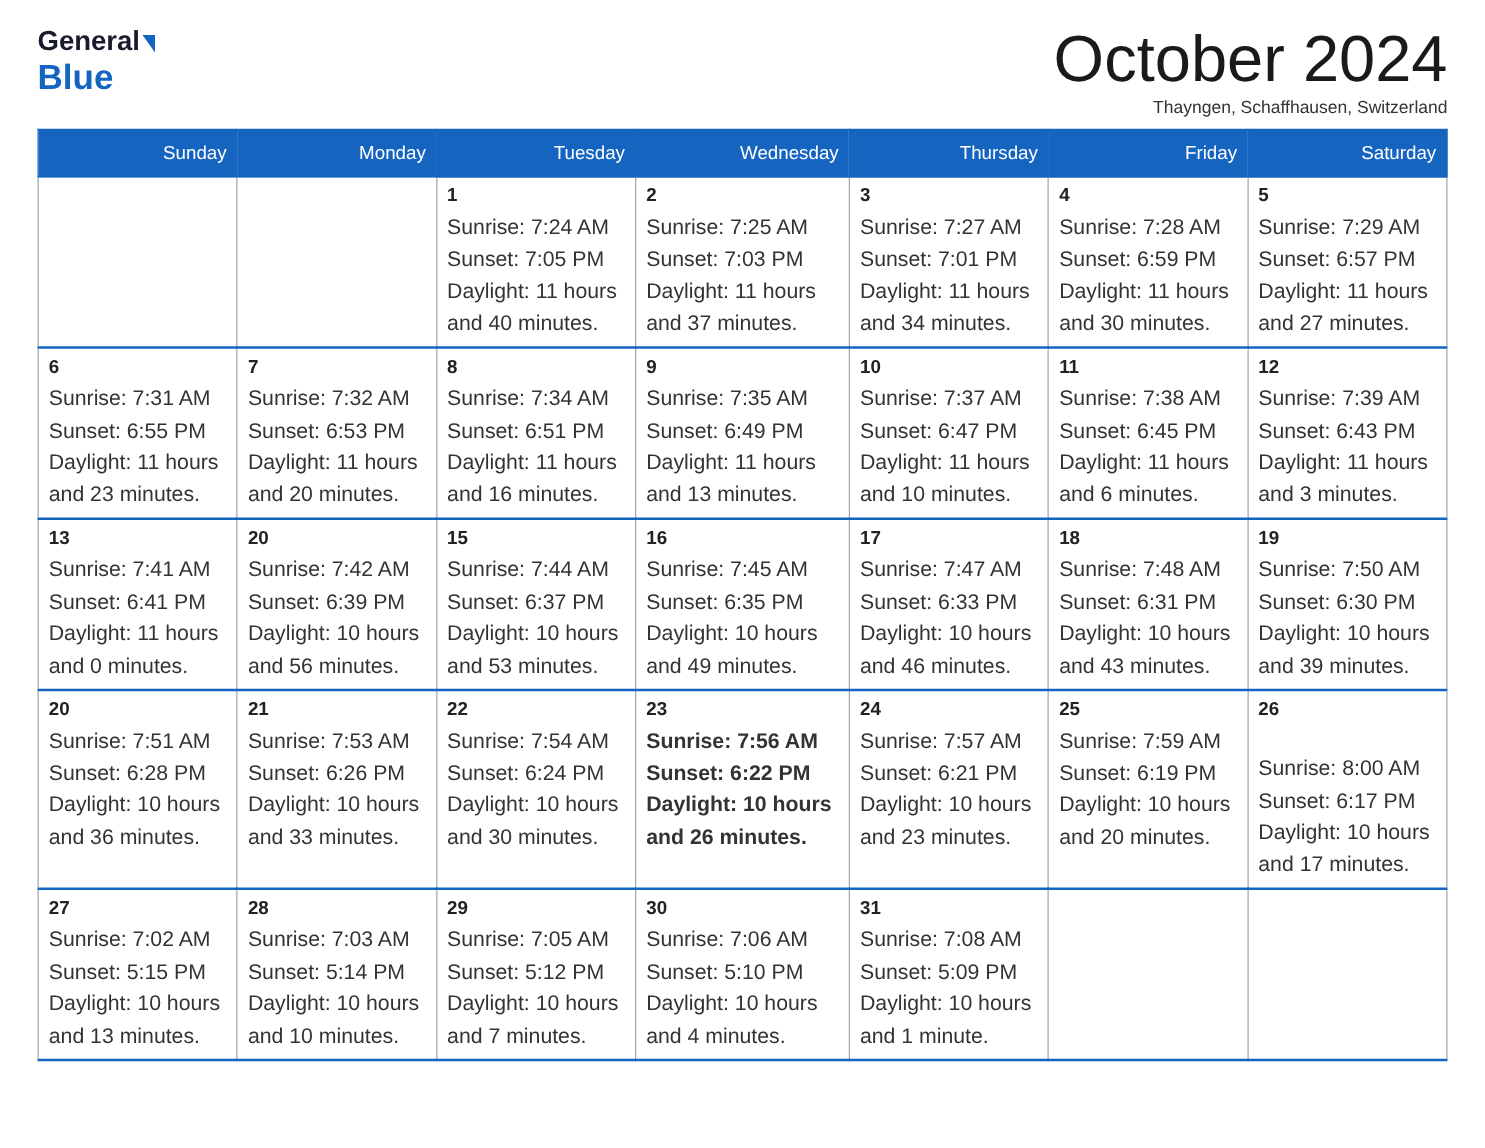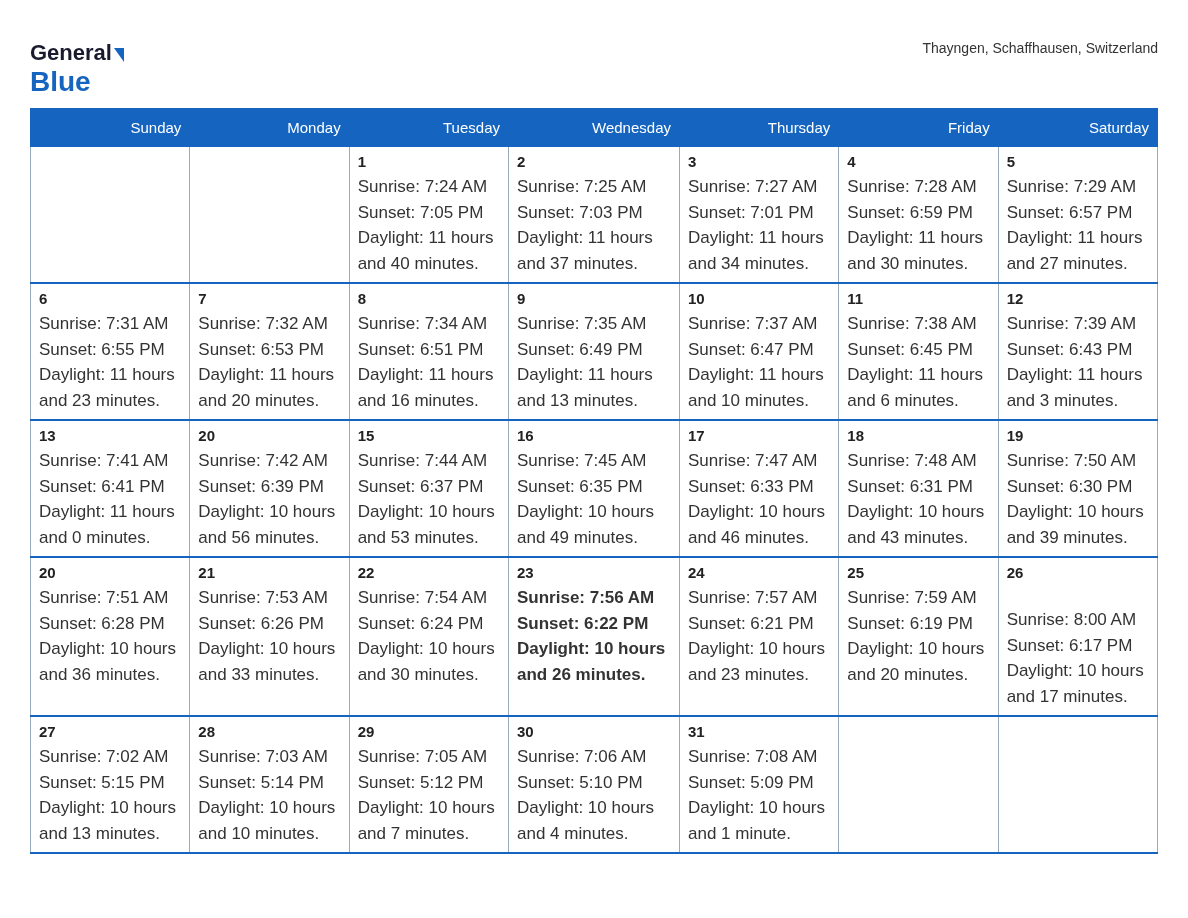--- a/index.html
+++ b/index.html
@@ -7,21 +7,20 @@
       font-family: Arial, sans-serif;
       background: #fff;
       padding: 20px 30px;
       color: #333;
     }
     .header {
       display: flex;
       justify-content: space-between;
       align-items: flex-start;
       margin-bottom: 10px;
-      margin-top: 20px;
     }
     .logo {
       display: flex;
       flex-direction: column;
       align-items: flex-start;
     }
     .logo-top {
       display: flex;
       align-items: center;
     }
@@ -112,20 +111,21 @@
   <div class="logo">
     <div class="logo-top">
       <span class="logo-general">General</span>
       <div class="logo-blue-part">
         <div class="logo-triangle"></div>
       </div>
     </div>
     <span class="logo-blue-text">Blue</span>
   </div>
   <div class="title-block">
+    <div class="month-title">October 2024</div>
     <div class="location-title">Thayngen, Schaffhausen, Switzerland</div>
   </div>
 </div>
 
 <table>
   <thead>
     <tr>
       <th>Sunday</th>
       <th>Monday</th>
       <th>Tuesday</th>

